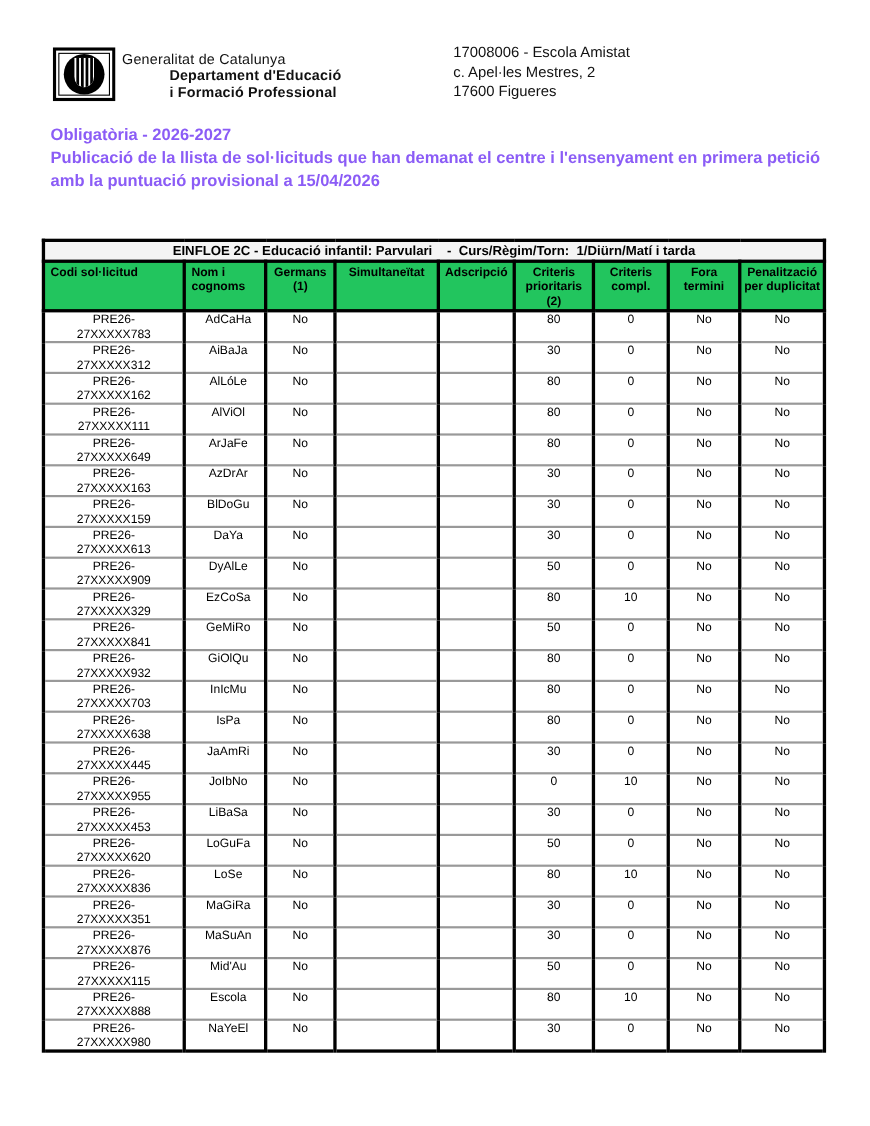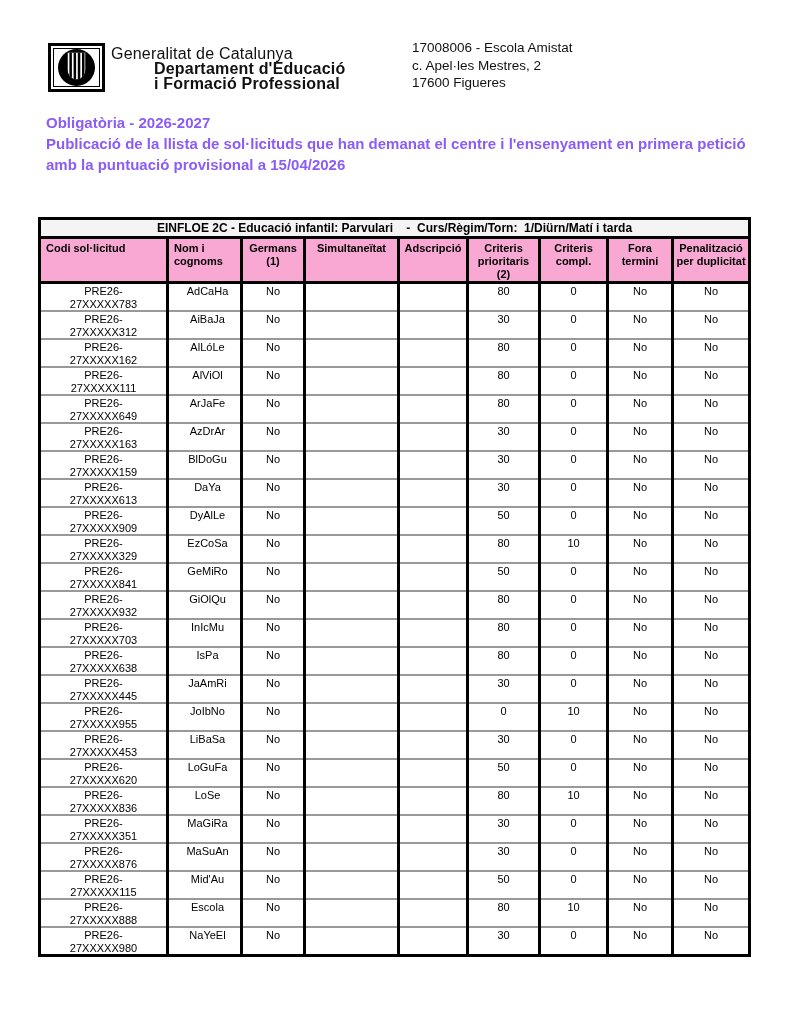--- a/index.html
+++ b/index.html
@@ -8,21 +8,21 @@
     position: relative;
     width: 791px;
     height: 1024px;
     font-family: "Liberation Sans", sans-serif;
     color: #111;
     overflow: hidden;
   }
 
   
   .logo-block { position: absolute; left: 48px; top: 43px; }
-  .org-block  { position: absolute; left: 111px; top: 46px; font-size: 16px; line-height: 15px; }
+  .org-block  { position: absolute; left: 111px; top: 46px; font-size: 13px; line-height: 15px; }
   .org-line1  { font-weight: 400; letter-spacing: 0.2px; }
   .org-line2, .org-line3 { font-weight: 700; letter-spacing: 0.2px; margin-left: 43px; }
   .school-block { position: absolute; left: 412px; top: 39px; font-size: 13.5px; line-height: 17.5px; }
 
   
   .title-block { position: absolute; left: 46px; top: 112px; width: 706px; font-weight: 700; font-size: 15px; line-height: 21px; color: #8b5cf6; }
   .title-body { white-space: normal; }
 
   
   .list-table {
@@ -43,21 +43,21 @@
   }
   tr.col-header th {
     border-bottom: 3px solid #000;
     height: 41px;
     vertical-align: top;
     padding-top: 3px;
     font-size: 11px; font-weight: 700;
     white-space: pre-line;
     line-height: 13px;
     text-align: center;
-    background: #f9a8d4;
+    background: #22c55e;
   }
   tr.col-header th.h-left { text-align: left; padding-left: 5px; }
 
   tbody td {
     border-top: 2px solid #999; border-bottom: 2px solid #999;
     height: 27px;
     vertical-align: top;
     padding-top: 1px;
     line-height: 12.5px;
     text-align: center;

